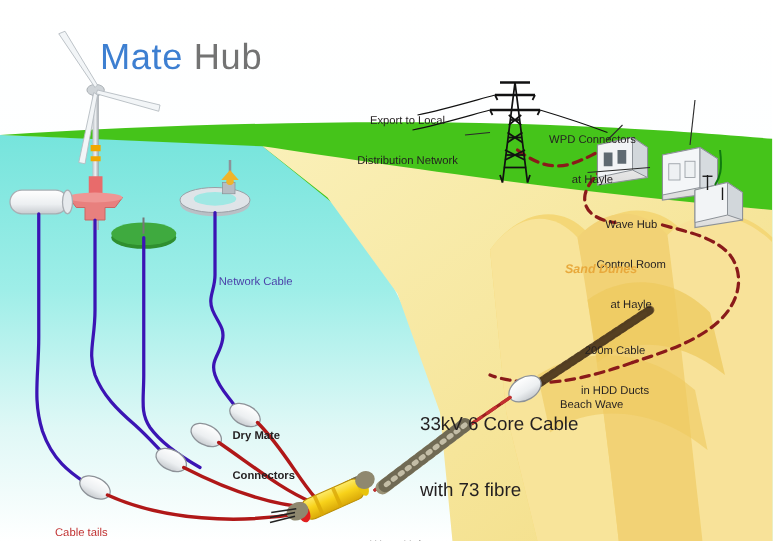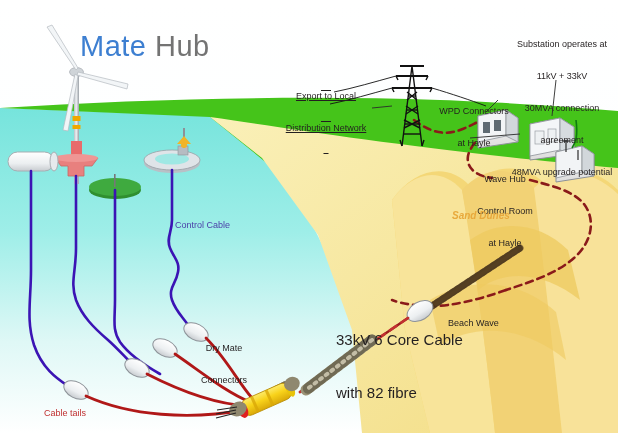--- a/index.html
+++ b/index.html
@@ -252,63 +252,60 @@
     </g>
 
     <g stroke="#2a2a2a" stroke-width="0.9" fill="none">
       <path d="M556,80 L552,116"></path>
       <path d="M498,100 L486,112"></path>
       <path d="M470,138 L520,134"></path>
       <path d="M372,108 L392,106"></path>
     </g>
   </svg>
 
-  <div class="lbl lbl-dark" style="left:508px;top:18px;width:108px;text-align:center;font-size:9px;">
-    <div>Substation operates at</div>
-    <div>11kV + 33kV</div>
-    <div>30MVA connection</div>
-    <div>agreement</div>
-    <div>48MVA upgrade potential</div>
-  </div>
-
-  <div class="lbl lbl-dark" style="left:278px;top:70px;width:96px;text-align:center;font-size:9px;text-decoration:underline;">
+
+  <div class="lbl lbl-dark" style="left:278px;top:70px;width:96px;text-align:center;font-size:9px;">
     <div>Export to Local</div>
     <div>Distribution Network</div>
   </div>
 
   <div class="lbl lbl-dark" style="left:434px;top:85px;width:80px;text-align:center;font-size:9px;">
     <div>WPD Connectors</div>
     <div>at Hayle</div>
   </div>
 
   <div class="lbl lbl-dark" style="left:468px;top:153px;width:74px;text-align:center;font-size:9px;">
     <div>Wave Hub</div>
     <div>Control Room</div>
     <div>at Hayle</div>
   </div>
 
   <div class="lbl lbl-sand" style="left:452px;top:210px;font-size:10px;">Sand Dunes</div>
 
+  <div class="lbl lbl-dark" style="left:450px;top:254px;width:84px;text-align:center;font-size:9px;">
+    <div>200m Cable</div>
+    <div>in HDD Ducts</div>
+  </div>
 
   <div class="lbl lbl-dark" style="left:448px;top:318px;font-size:9px;">Beach Wave</div>
 
   <div class="lbl lbl-dark" style="left:336px;top:296px;width:96px;text-align:left;font-size:15px;">
     <div>33kV 6 Core Cable</div>
-    <div>with 82 fibre</div>
+    <div>with 73 fibre</div>
     <div>optic cores</div>
   </div>
 
-  <div class="lbl lbl-purple" style="left:175px;top:220px;font-size:9px;">Control Cable</div>
-
-  <div class="lbl lbl-dark" style="left:186px;top:322px;width:76px;text-align:center;font-size:9px;">
+  <div class="lbl lbl-purple" style="left:175px;top:220px;font-size:9px;">Network Cable</div>
+
+  <div class="lbl lbl-dark" style="left:186px;top:322px;width:76px;text-align:left;font-size:9px;font-weight:bold;">
     <div>Dry Mate</div>
     <div>Connectors</div>
   </div>
 
-  <div class="lbl lbl-red" style="left:44px;top:408px;font-size:9px;">Cable tails</div>
+  <div class="lbl lbl-red" style="left:44px;top:421px;font-size:9px;">Cable tails</div>
 
   <div class="lbl lbl-dark" style="left:296px;top:409px;font-size:9.5px;">
     <div>Wave Hub</div>
     
   </div>
 
   <div class="logo">
     <span class="w">Mate</span>
     <span class="h">Hub</span>
   </div>

